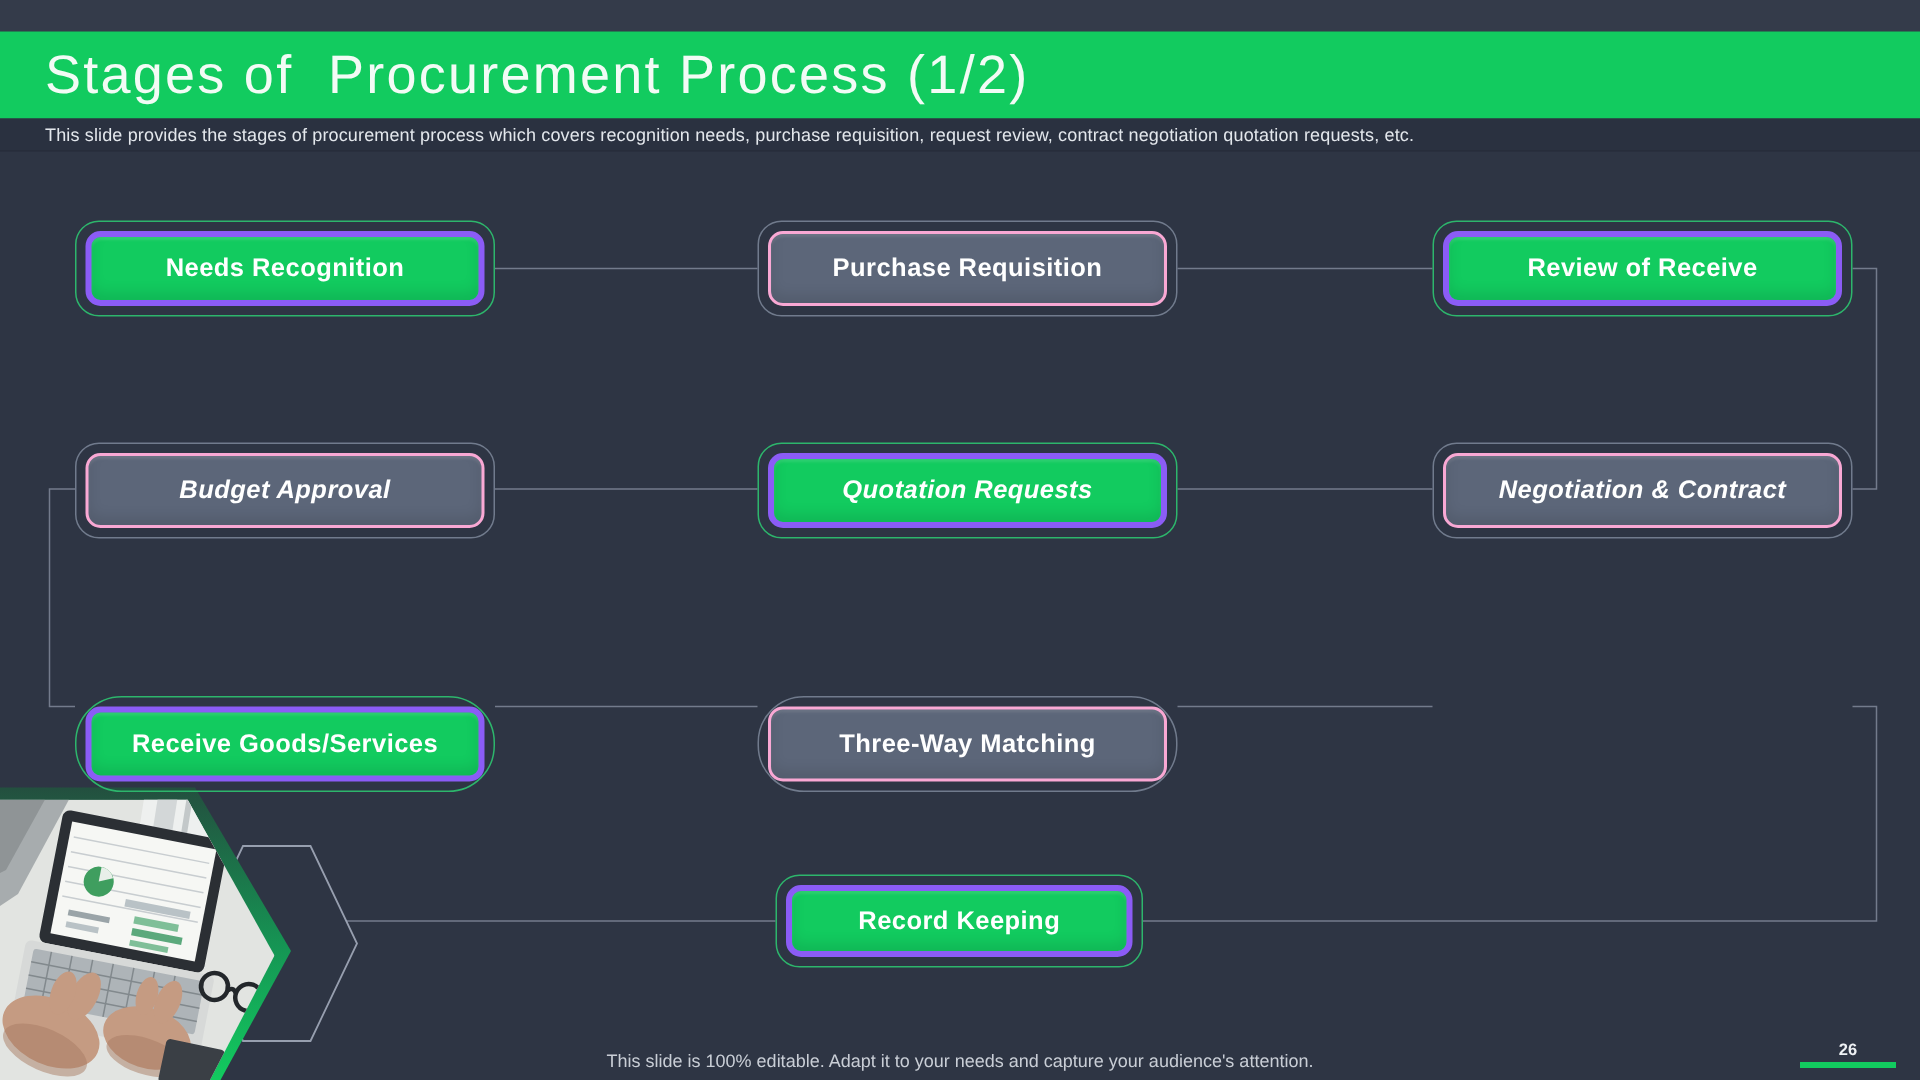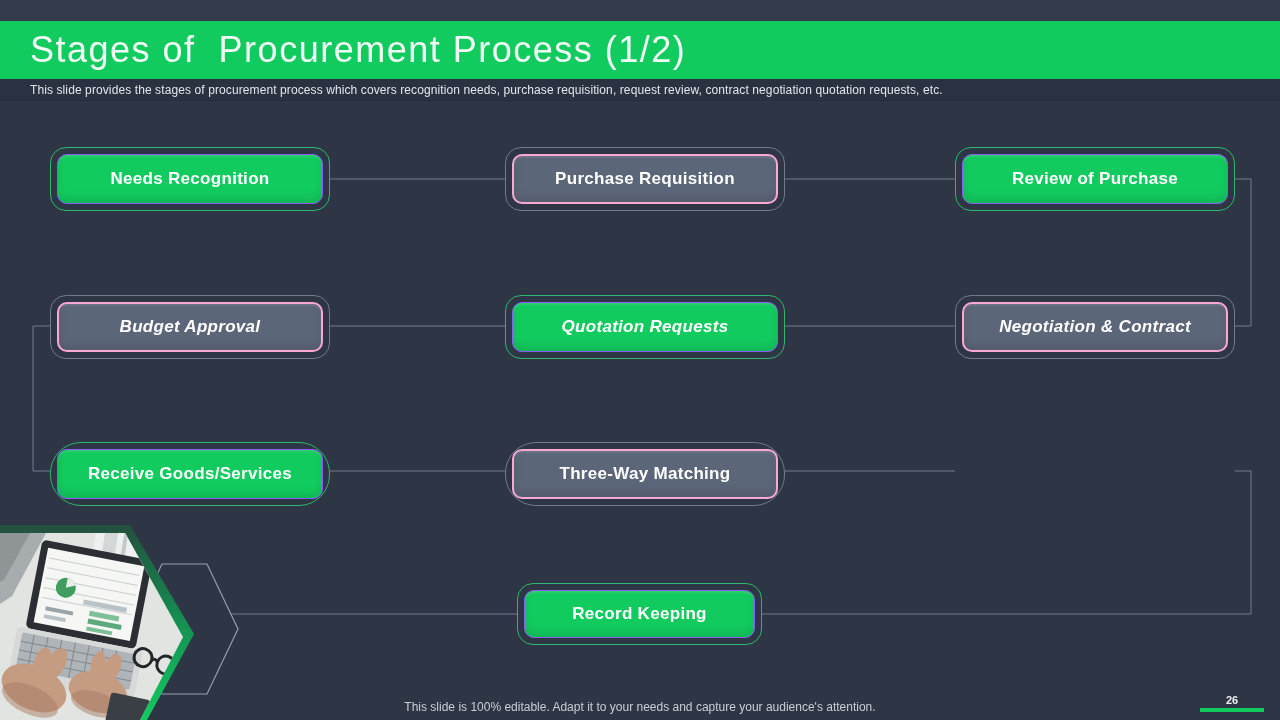--- a/index.html
+++ b/index.html
@@ -29,31 +29,31 @@
     border:1px solid transparent;box-sizing:border-box;padding:6px;
     pointer-events:auto;cursor:default;
   }
   .node-inner{
     width:100%;height:100%;border-radius:10px;display:flex;align-items:center;
     justify-content:center;font-weight:bold;font-size:17px;color:#ffffff;
     letter-spacing:0.3px;text-align:center;box-sizing:border-box;
   }
   .node.green{border-color:#2db66c;}
   .node.green .node-inner{
-    background:#12cb5f;border:1px solid #8b5cf6;
+    background:#12cb5f;border:4px solid #8b5cf6;
     box-shadow:inset 0 -5px 9px rgba(0,0,0,0.10), inset 0 2px 2px rgba(255,255,255,0.12);
   }
   .node.gray{border-color:#717b8d;}
   .node.gray .node-inner{
     background:#5c6679;border:2px solid #f9a8d4;
     box-shadow:inset 0 -5px 9px rgba(0,0,0,0.10), inset 0 2px 2px rgba(255,255,255,0.10);
   }
   
   .c1{left:50px;}  .c2{left:505px;}  .c3{left:955px;}
-  .r1{top:147px;}  .r2{top:295px;font-style:italic;}   .r3{top:442px;border-radius:31px;}
+  .r1{top:147px;}  .r2{top:295px;font-style:italic;}   .r3{top:464px;border-radius:31px;}
   .node.record{left:517px;top:583px;width:245px;height:62px;}
 
   .footer-note{
     position:absolute;left:0;bottom:6px;width:1280px;text-align:center;
     font-size:12px;color:#c9ced6;z-index:3;
   }
   .page-number{
     position:absolute;right:16px;bottom:8px;width:64px;text-align:center;z-index:3;
   }
   .page-number .num{font-size:11px;color:#eef1f4;display:block;line-height:12px;font-weight:bold;}
@@ -176,21 +176,21 @@
   </svg>
 
   <div class="layer nodes">
     <div class="node green c1 r1">
       <div class="node-inner">Needs Recognition</div>
     </div>
     <div class="node gray c2 r1">
       <div class="node-inner">Purchase Requisition</div>
     </div>
     <div class="node green c3 r1">
-      <div class="node-inner">Review of Purchase</div>
+      <div class="node-inner">Review of Receive</div>
     </div>
 
     <div class="node gray c1 r2">
       <div class="node-inner">Budget Approval</div>
     </div>
     <div class="node green c2 r2">
       <div class="node-inner">Quotation Requests</div>
     </div>
     <div class="node gray c3 r2">
       <div class="node-inner">Negotiation &amp; Contract</div>

